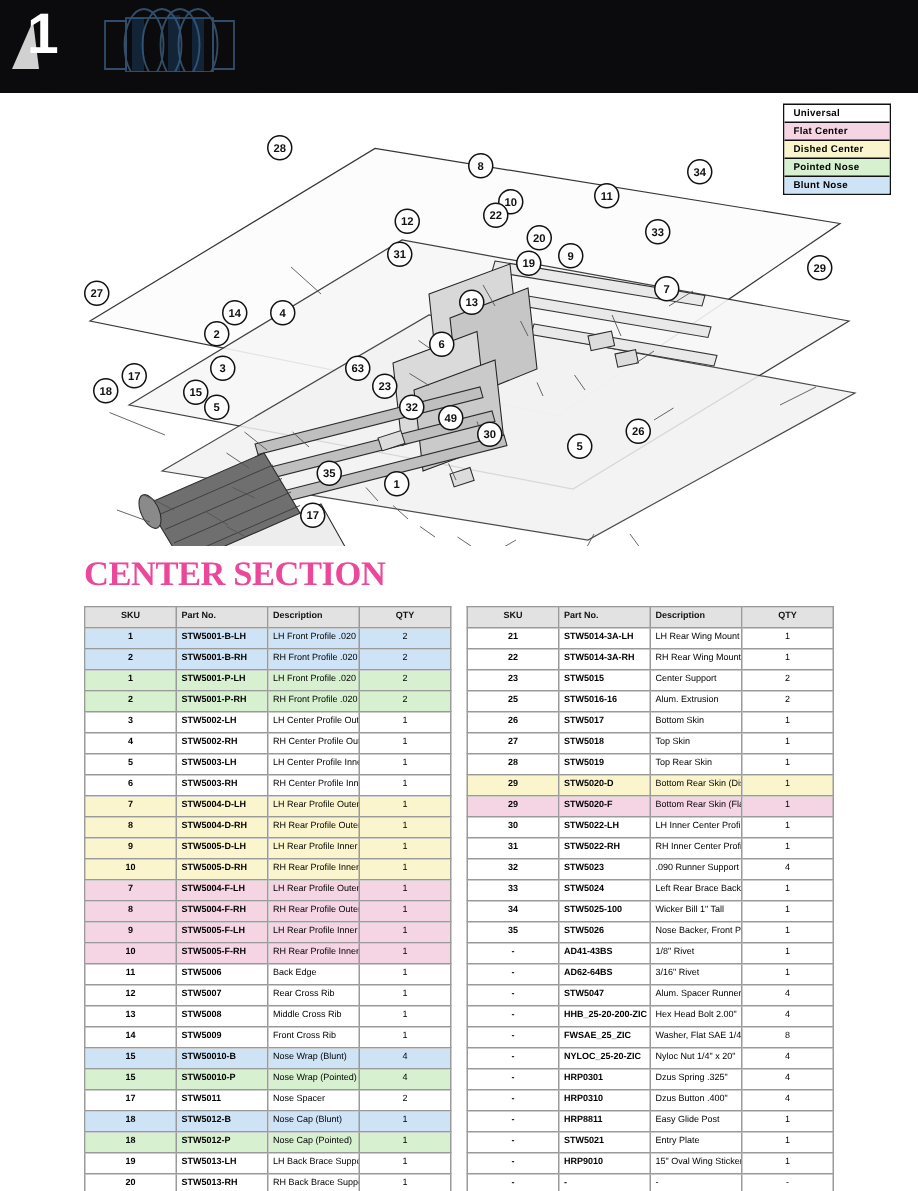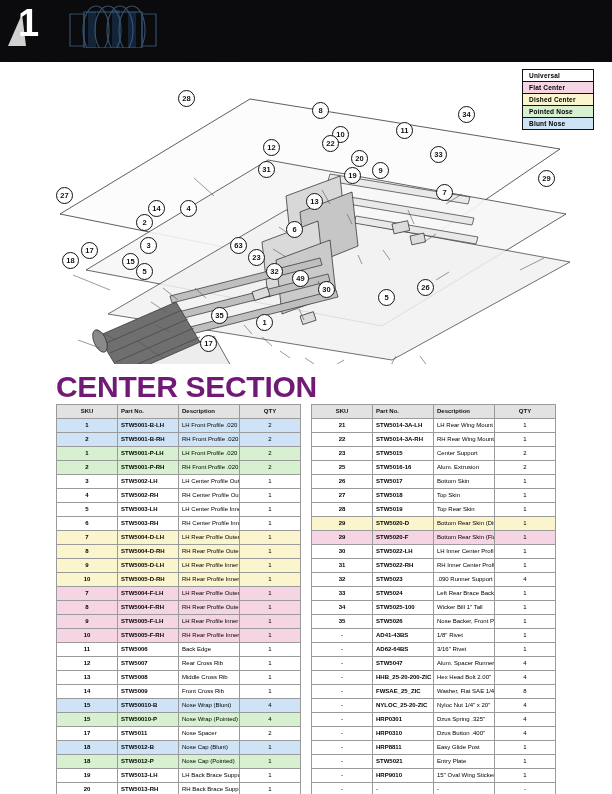--- a/index.html
+++ b/index.html
@@ -71,24 +71,24 @@
     background:#fff;
     font-size:7.5px; font-weight:bold;
     color:#111;
     display:flex; align-items:center; justify-content:center;
     font-family:"Liberation Sans", sans-serif;
   }
 
   
   .section-title {
     margin:6px 0 6px 56px;
-    font-size:30px; font-weight:bold;
+    font-size:23px; font-weight:bold;
     letter-spacing:-.3px;
-    color:#701a75;
-    font-family:Liberation Sans, sans-serif;
+    color:#ec4899;
+    font-family:Liberation Serif, serif;
   }
 
   
   .tables {
     position:absolute;
     left:56px; top:404px;
     width:500px;
     display:flex;
     gap:10px;
   }

